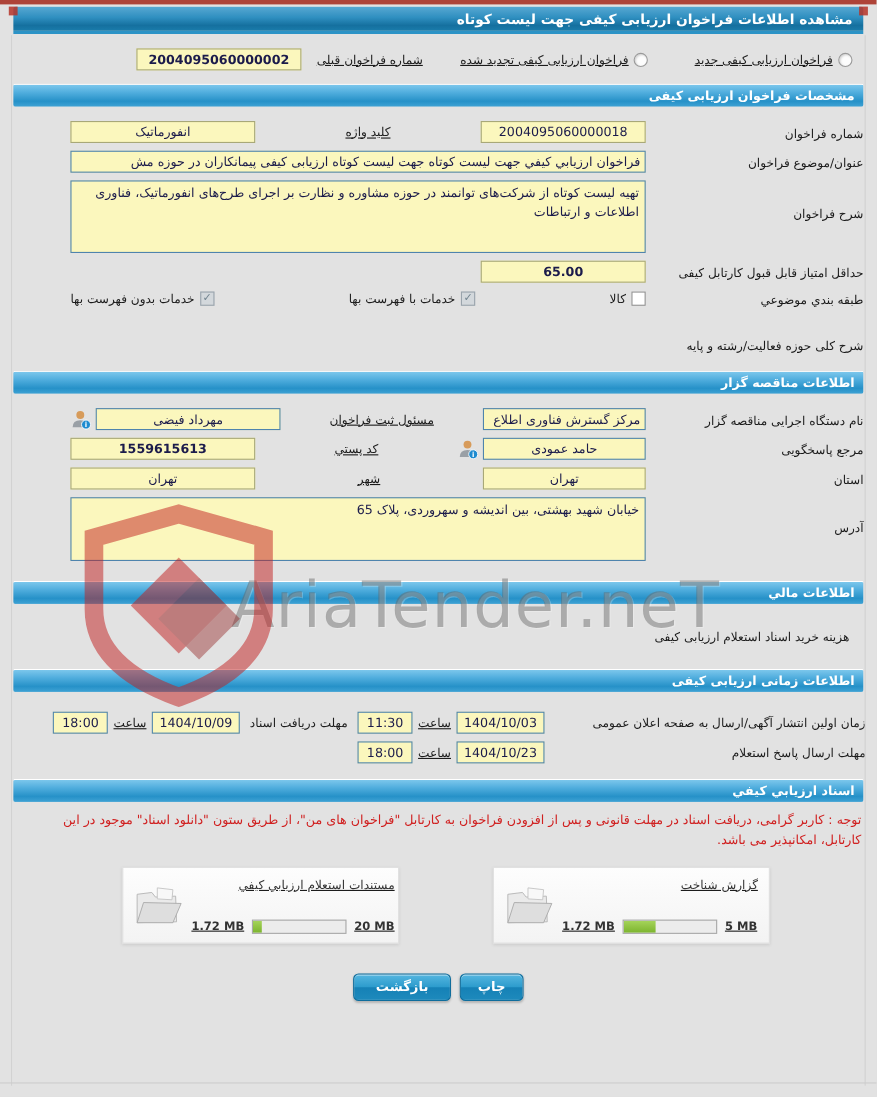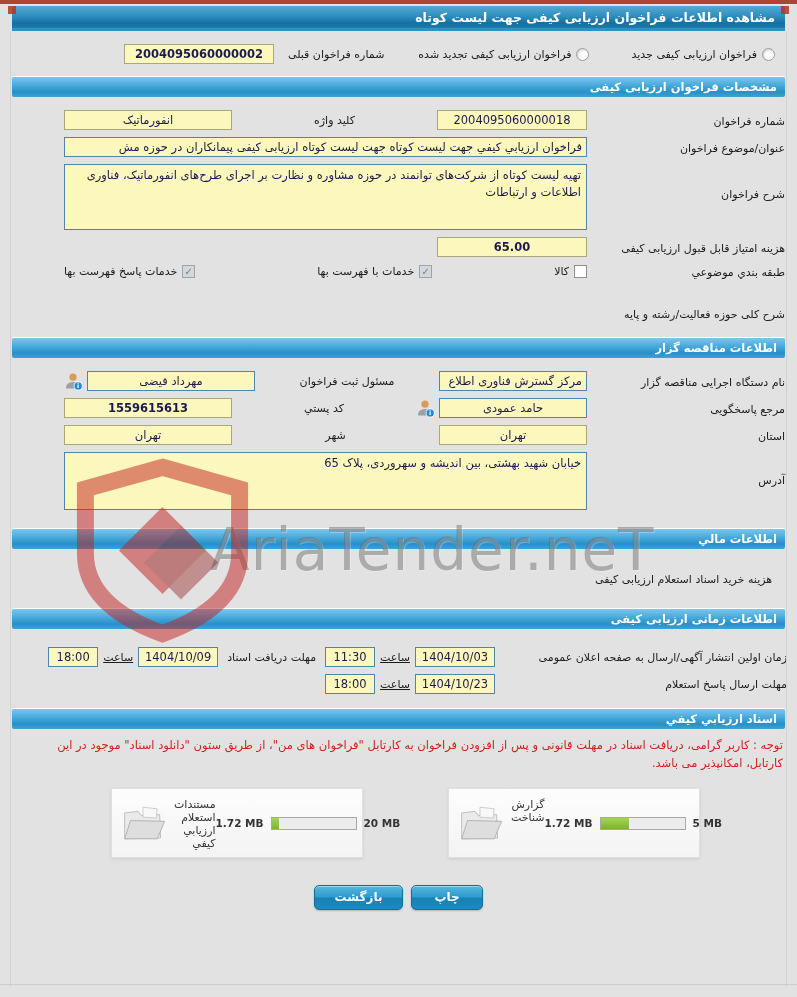--- a/index.html
+++ b/index.html
@@ -51,21 +51,21 @@
     border-radius: 2px;
     color: #fff; font-weight: bold; font-size: 11.5px;
   }
 
   
   .form { margin: 0 12px; padding: 13px 0 6px; }
   .frow { display: flex; align-items: center; margin-bottom: 7px; }
   .frow.top { align-items: flex-start; }
   .flabel { width: 198px; flex: none; text-align: right; font-size: 11px; color: #1a1a1a; padding-left: 8px; padding-top: 2px; }
   .fcontent { width: 523px; flex: none; display: flex; align-items: center; justify-content: space-between; }
-  .midlabel { font-size: 11px; color:#1a1a1a; }
+  .midlabel { font-size: 11px; color:#1a1a1a;text-decoration:underline; }
 
   .yin {
     background: #fbf7bd;
     border: 1px solid #a8a878;
     height: 20px;
     font-family: "DejaVu Sans", sans-serif;
     font-size: 11.5px; color: #1b1b4b;
     text-align: center;
     padding: 0 4px;
     outline: none;
@@ -118,40 +118,40 @@
   .cards { display:flex; margin: 15px 12px 0; padding-right: 85px; }
   .card {
     width: 252px; height: 70px; flex:none;
     background: linear-gradient(180deg,#fdfdfd,#f3f3f3);
     border: 1px solid #e0e0e0;
     box-shadow: 0 1px 3px rgba(0,0,0,.10);
     display: flex; direction: ltr;
     margin-left: 85px;
   }
   .card .icon-col { width: 62px; flex:none; display:flex; align-items:center; justify-content:center; }
-  .card .body-col { flex:1; padding: 9px 10px 8px 0; display:flex; flex-direction:row; justify-content:space-between; }
+  .card .body-col { flex:1; padding: 9px 10px 8px 0; display:flex; flex-direction:column; justify-content:space-between;text-decoration:underline; }
   .card .ftitle { direction: rtl; text-align: right; font-size: 11px; color:#333; }
   .card .prow { direction: ltr; display:flex; align-items:center; }
   .sizetxt { font-size: 10.5px; font-weight: bold; color: #333; white-space: nowrap; }
   .ptrack { width: 86px; height: 13px; background:#ececec; border:1px solid #a8a8a8; margin: 0 7px; overflow:hidden; }
   .pfill { height: 100%; background: linear-gradient(180deg,#a5d45a,#7cb42e); }
 
   
   .btnrow { display:flex; justify-content:center; align-items:center; gap:8px; margin-top: 27px; }
   .btn {
     height: 25px; border-radius: 5px;
     color: #fff; font-size: 12px; font-weight: bold;
     font-family: "DejaVu Sans", sans-serif;
     background: linear-gradient(180deg,#55b6e0 0%,#2d9ccd 48%,#1581b6 52%,#1e8abc 100%);
     border: 1px solid #0f6d9c;
     box-shadow: inset 0 1px 0 rgba(255,255,255,.45), 0 1px 2px rgba(0,0,0,.2);
     cursor: pointer;
   }
   .btn.back { width: 89px; }
-  .btn.print { width: 72px; }
+  .btn.print { width: 58px; }
 
   
   .watermark {
     position: absolute; top: 455px; left: 70px; width: 600px; height: 190px;
     display: flex; align-items: center; direction: ltr;
     pointer-events: none; z-index: 60;
   }
   .wm-text {
     font-size: 58px; font-weight: normal; letter-spacing: 1px;
     color: rgba(105,105,105,0.48);
@@ -204,40 +204,40 @@
   </div>
 
   <div class="frow top">
     <div class="flabel" style="padding-top:24px;">شرح فراخوان</div>
     <div class="fcontent">
       <div class="ytext h66">تهیه لیست کوتاه از شرکت‌های توانمند در حوزه مشاوره و نظارت بر اجرای طرح‌های انفورماتیک، فناوری اطلاعات و ارتباطات</div>
     </div>
   </div>
 
   <div class="frow">
-    <div class="flabel">هزینه امتیاز قابل قبول ارزیابی کیفی</div>
+    <div class="flabel">حداقل امتیاز قابل قبول کارتابل کیفی</div>
     <div class="fcontent" style="justify-content:flex-start;">
       <input class="yin w150" style="font-weight: bold;" readonly="" value="65.00">
     </div>
   </div>
 
   <div class="frow">
     <div class="flabel">طبقه بندي موضوعي</div>
     <div class="fcontent">
       <span class="cbgrp">
         <span class="cb"></span>
         <span>کالا</span>
       </span>
       <span class="cbgrp">
         <span class="cb checked">✓</span>
         <span>خدمات با فهرست بها</span>
       </span>
       <span class="cbgrp">
         <span class="cb checked">✓</span>
-        <span>خدمات پاسخ فهرست بها</span>
+        <span>خدمات بدون فهرست بها</span>
       </span>
     </div>
   </div>
 
   <div class="frow top" style="margin-bottom:10px;">
     <div class="flabel" style="padding-top:22px;margin-left:13px;">شرح کلی حوزه فعالیت/رشته و پایه</div>
   </div>
 </div>
 
 <div class="section-bar">اطلاعات مناقصه گزار</div>

